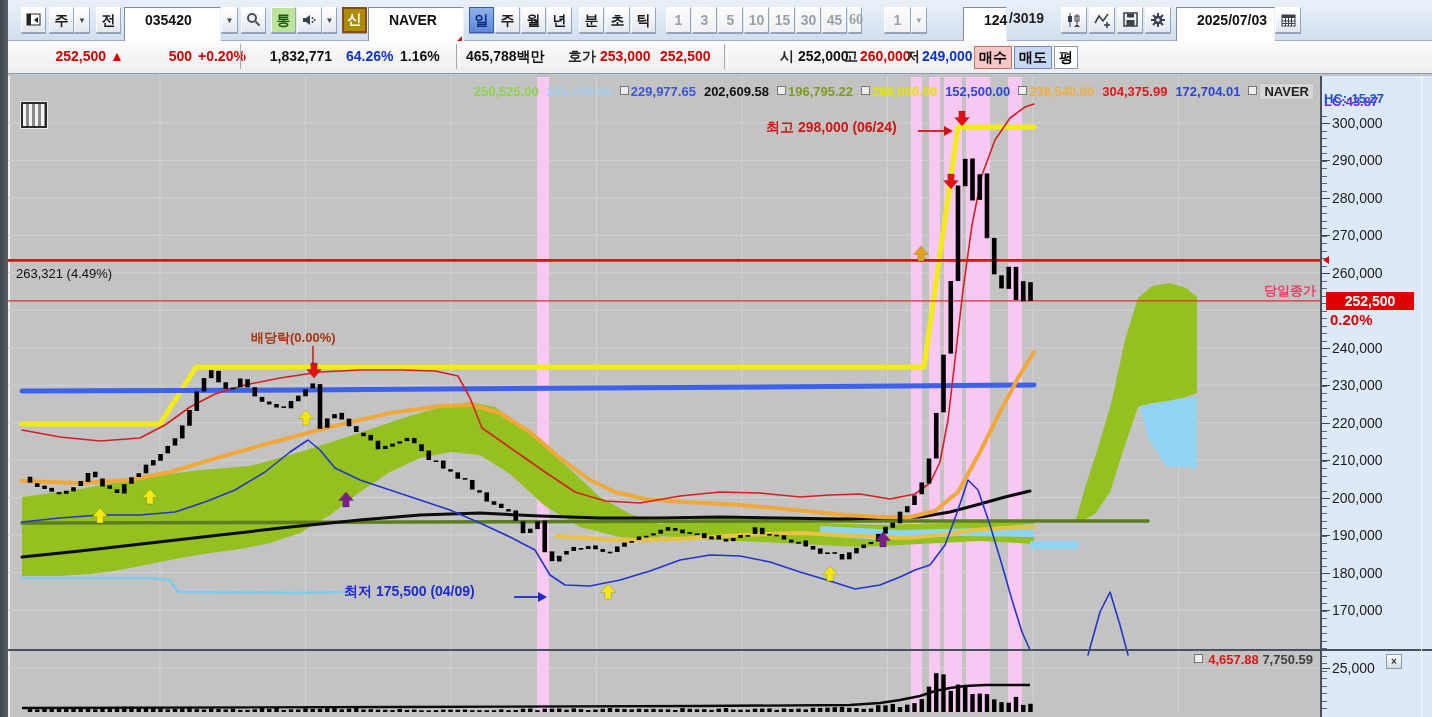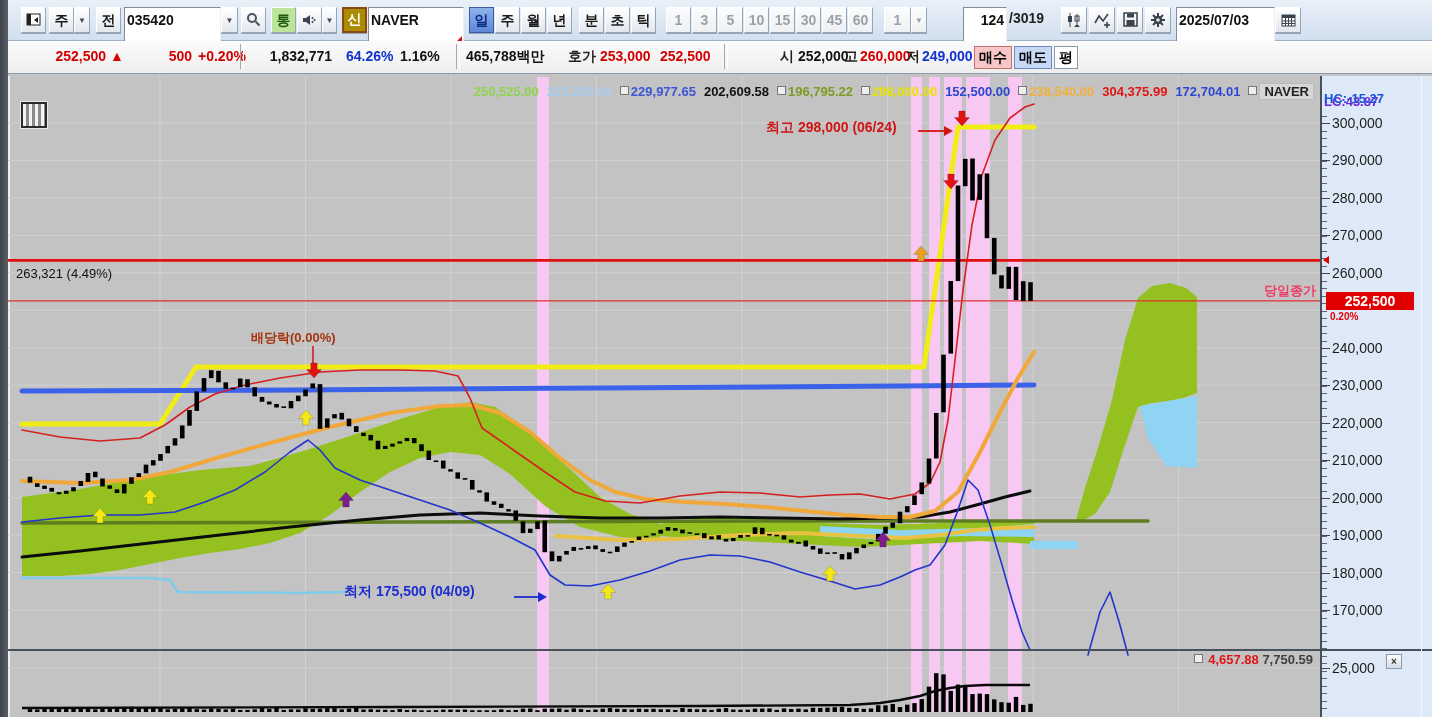--- a/index.html
+++ b/index.html
@@ -7,21 +7,21 @@
   
   #frame-left{position:absolute;left:0;top:0;width:8px;height:717px;background:linear-gradient(90deg,#3f444b,#5a6068);z-index:50;}
   
   #toolbar{position:absolute;left:8px;top:0;width:1424px;height:40px;background:linear-gradient(#e9f0f9,#d2dfee);border-bottom:1px solid #9fb0c6;z-index:40;}
   .tb-btn{position:absolute;top:7px;height:26px;box-sizing:border-box;background:linear-gradient(#ffffff,#e2e7ee);border:1px solid #94a6bc;border-top-color:#ffffff;border-left-color:#ffffff;box-shadow:0 1px 0 #93a3b8;color:#1a1a1a;font-weight:700;font-size:14px;text-align:center;line-height:24px;cursor:pointer;}
   .tb-btn.sel{background:linear-gradient(#8fb2ea,#5e88d8);color:#0b2a80;border-color:#3a5da8;}
   .tb-btn.green{background:#bce59a;color:#1c5a10;}
   .tb-btn.badge{background:#ab8b00;color:#ffffff;border:2px solid #8a4a12;line-height:21px;}
   .tb-btn.disabled{color:#9aa0a8;background:linear-gradient(#fbfcfd,#eef0f3);}
   .tb-dd{font-size:8px;line-height:25px;color:#445;}
-  .tb-field{position:absolute;top:7px;height:40px;box-sizing:border-box;background:#fff;border:1px solid #7f8c9c;border-bottom-color:#e9eff7;border-right-color:#e9eff7;font-weight:700;font-size:14px;line-height:24px;padding:0 2px;color:#111;}
+  .tb-field{position:absolute;top:7px;height:40px;box-sizing:border-box;background:#fff;border:1px solid #7f8c9c;border-bottom-color:#e9eff7;border-right-color:#e9eff7;font-weight:700;font-size:14px;line-height:24px;padding:0 20px;color:#111;}
   .tb-label{position:absolute;top:10px;font-weight:700;font-size:14px;color:#222;}
   .ticon{display:inline-block;vertical-align:middle;margin-top:-3px;}
   #naver-tri{position:absolute;right:1px;bottom:1px;width:0;height:0;border-left:9px solid transparent;border-bottom:9px solid #d01717;}
   
   #quotebar{position:absolute;left:8px;top:41px;width:1424px;height:32px;background:linear-gradient(#fbfbfb,#eeeeee);border-bottom:1px solid #8b9bb0;z-index:40;font-size:14px;font-weight:700;}
   .qb-t{position:absolute;top:7px;white-space:nowrap;}
   .qb-r{color:#d40000;} .qb-b{color:#1133cc;} .qb-k{color:#111;} .qb-l{color:#222;font-weight:700;}
   .qb-div{position:absolute;top:3px;height:25px;width:2px;border-left:1px solid #a8a8a8;border-right:1px solid #ffffff;}
   .qb-btn{position:absolute;top:5px;height:23px;box-sizing:border-box;border:1px solid #8899aa;font-size:14px;font-weight:700;line-height:20px;text-align:center;cursor:pointer;}
   .qb-btn.buy{background:#f7c7c7;border-color:#c07070;}
@@ -39,21 +39,21 @@
   #ann-exdiv{left:251px;top:329px;color:#a63510;font-size:13px;}
   #ann-target{left:16px;top:266px;color:#111;font-size:13px;font-weight:400;}
   #ann-daily{right:116px;top:282px;color:#ef3b66;font-size:13px;}
   #vol-legend{position:absolute;top:652px;right:119px;z-index:9;font-size:13px;font-weight:700;white-space:nowrap;}
   
   #axis{position:absolute;left:1320px;top:76px;width:112px;height:641px;background:#dde9f6;border-left:2px solid #47505c;box-sizing:border-box;z-index:8;}
   #axis-ticks{position:absolute;left:0;top:40px;width:5px;height:596px;background:repeating-linear-gradient(to bottom,#5a6472 0 1px,transparent 1px 7.5px);}
   .ax-label{position:absolute;left:10px;height:16px;line-height:16px;font-size:14px;color:#1c1c1c;white-space:nowrap;}
   .ax-label::before{content:"";position:absolute;left:-10px;top:8px;width:8px;height:1px;background:#3c4450;}
   #ax-cur{position:absolute;left:4px;width:88px;height:18px;background:#e00000;color:#fff;font-size:14px;font-weight:700;text-align:center;line-height:18px;}
-  #ax-cur-pct{position:absolute;left:8px;font-size:10px;font-weight:700;color:#e00000;}
+  #ax-cur-pct{position:absolute;left:8px;font-size:15px;font-weight:700;color:#e00000;}
   #ax-marker{position:absolute;left:1px;width:0;height:0;border-top:4px solid transparent;border-bottom:4px solid transparent;border-right:6px solid #e00000;}
   #lc-val{position:absolute;left:2px;top:18px;font-size:13px;font-weight:700;color:#6d28d9;}
   #hc-val{position:absolute;left:2px;top:15px;font-size:13px;font-weight:700;color:#1a55d9;}
   #axis-sep{position:absolute;left:0;top:573px;width:112px;height:2px;background:#47505c;}
   #vol-axis-label{position:absolute;left:10px;top:584px;font-size:14px;color:#1c1c1c;}
   #vol-axis-label::before{content:"";position:absolute;left:-10px;top:8px;width:8px;height:1px;background:#3c4450;}
   #vol-close{position:absolute;left:64px;top:578px;width:16px;height:15px;box-sizing:border-box;background:linear-gradient(#fdfdfd,#d8dde4);border:1px solid #8a98a8;color:#333;font-size:10px;font-weight:700;line-height:13px;text-align:center;cursor:pointer;}
   #axis-white{position:absolute;left:99px;top:0;width:1px;height:641px;background:#f4f8fd;}
 </style>
 </head>
@@ -103,21 +103,21 @@
         <div class="tb-btn" style="left: 623px; width: 25px;">틱</div>
       </div>
     <div id="minute-btns">
         <div class="tb-btn disabled" style="left: 658px; width: 25px;">1</div>
         <div class="tb-btn disabled" style="left: 684px; width: 25px;">3</div>
         <div class="tb-btn disabled" style="left: 710px; width: 25px;">5</div>
         <div class="tb-btn disabled" style="left: 736px; width: 25px;">10</div>
         <div class="tb-btn disabled" style="left: 762px; width: 25px;">15</div>
         <div class="tb-btn disabled" style="left: 788px; width: 25px;">30</div>
         <div class="tb-btn disabled" style="left: 814px; width: 25px;">45</div>
-        <div class="tb-btn disabled" style="left: 840px; width: 25px;">60</div>
+        <div class="tb-btn disabled" style="left: 840px; width: 14px; font-family: Liberation Serif, serif;">60</div>
       </div>
     <div class="tb-btn disabled" style="left:876px;width:27px;">1</div>
     <div class="tb-btn tb-dd disabled" style="left:903px;width:16px;">▼</div>
     <div class="tb-field" style="left:955px;width:44px;text-align:right;">124</div>
     <div class="tb-label" style="left:1001px;">/3019</div>
     <div class="tb-btn" style="left:1053px;width:26px;">
       <svg class="ticon" width="16" height="16" viewBox="0 0 16 16">
           <line x1="4" y1="1" x2="4" y2="15" stroke="#3a424e"></line>
           <rect x="2" y="4" width="4" height="6" fill="#3a424e"></rect>
           <line x1="11" y1="2" x2="11" y2="12" stroke="#3a424e"></line>

